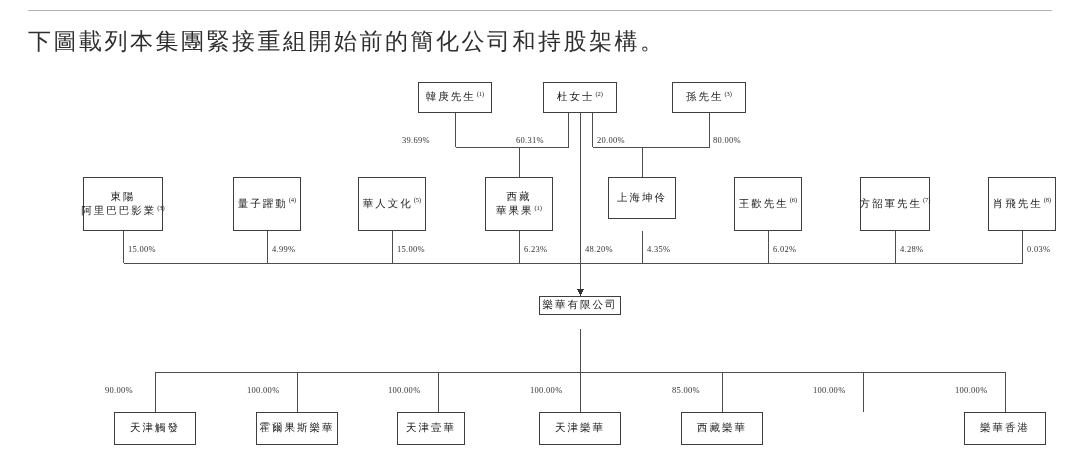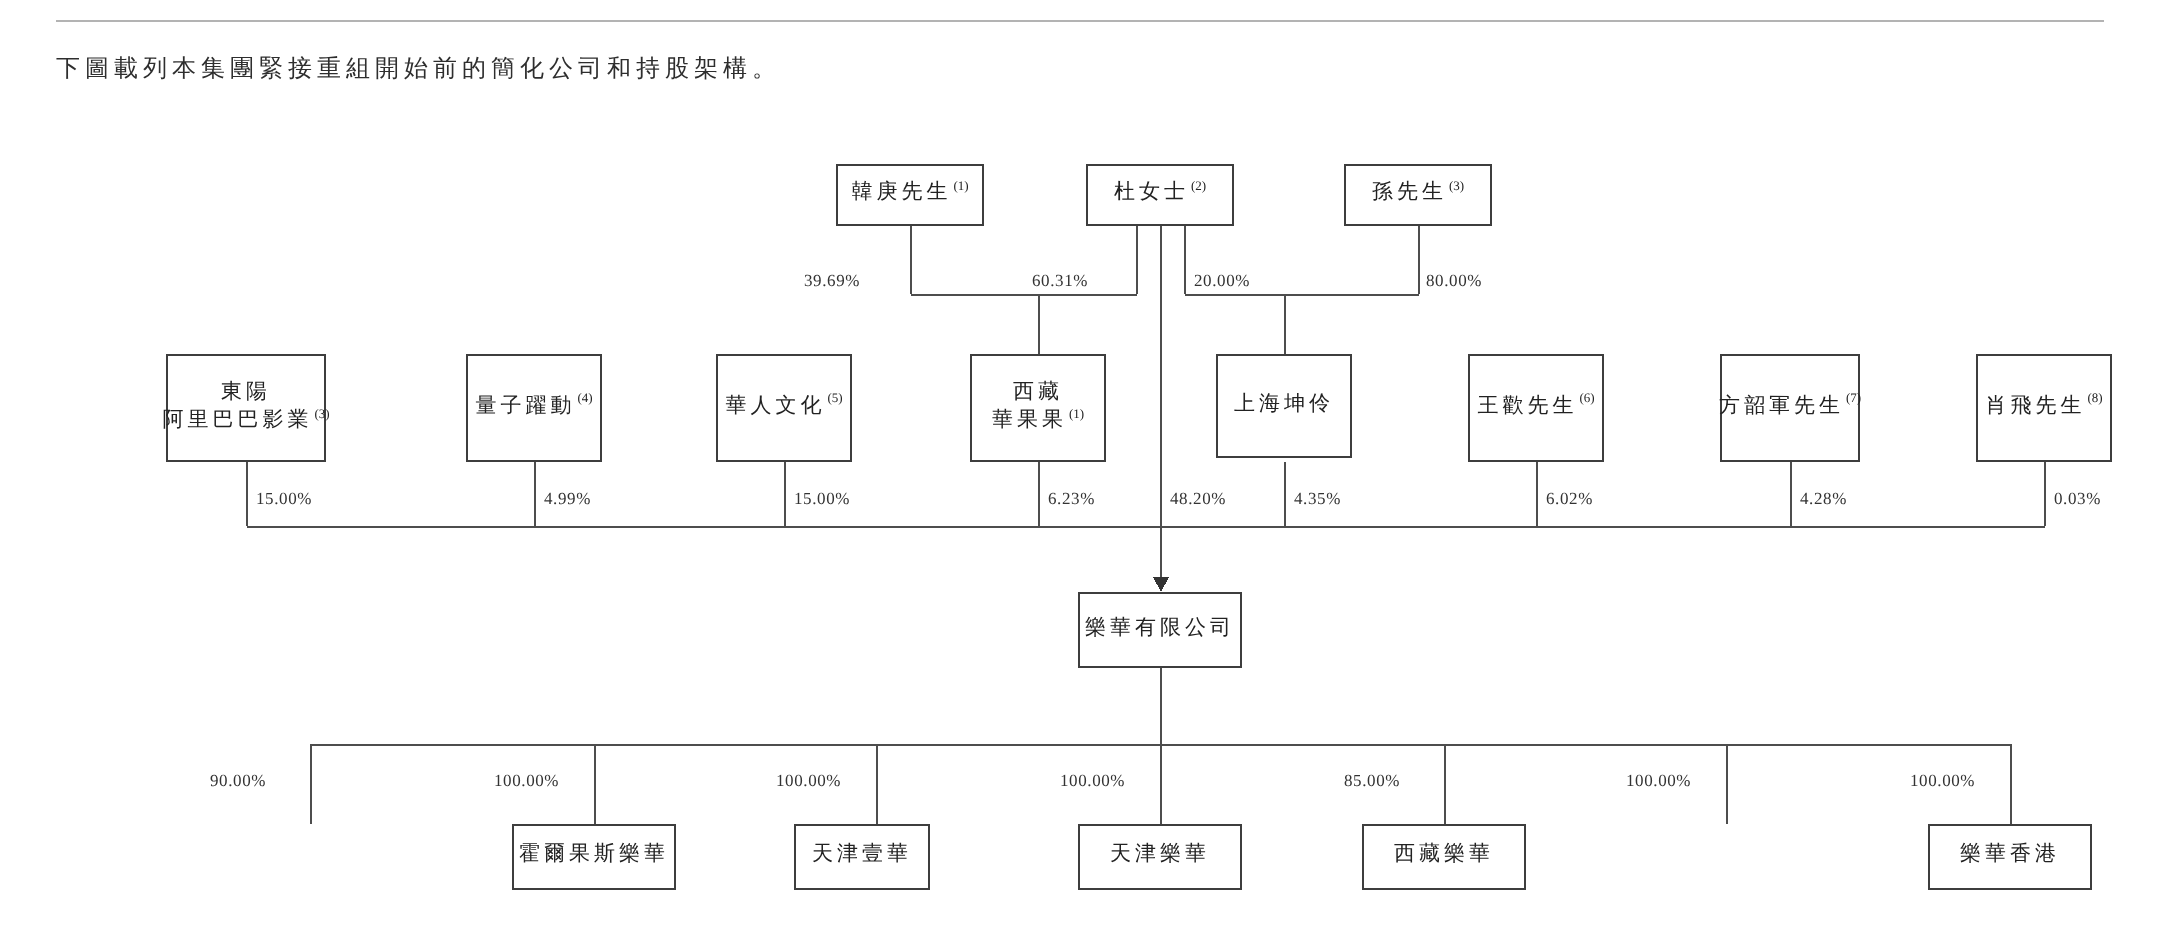--- a/index.html
+++ b/index.html
@@ -1,21 +1,21 @@
 <!DOCTYPE html>
 <html><head>
 <meta charset="utf-8">
 <style>
   html,body{margin:0;padding:0;background:#ffffff;}
   .stage{
     position:relative;width:1080px;height:471px;background:#ffffff;overflow:hidden;
     font-family:"Liberation Serif","DejaVu Serif",serif;color:#2b2b2b;
   }
   .top-rule{position:absolute;left:28px;top:10px;width:1024px;border-top:1px solid #b3b3b3;height:0;}
-  .title{position:absolute;left:28px;top:26px;font-size:12px;letter-spacing:2.5px;color:#2e2e2e;white-space:nowrap;}
+  .title{position:absolute;left:28px;top:26px;font-size:23px;letter-spacing:2.5px;color:#2e2e2e;white-space:nowrap;}
   svg.lines{position:absolute;left:0;top:0;}
   .box{
     position:absolute;box-sizing:border-box;border:1.5px solid #3e3e3e;background:#fff;
     display:flex;flex-direction:column;align-items:center;justify-content:center;
     font-size:10.5px;line-height:1.35;letter-spacing:2px;color:#222;text-align:center;white-space:nowrap;
   }
   .box sup{font-size:6.5px;letter-spacing:0;line-height:0;margin-left:1px;}
   .pct{position:absolute;font-size:8.5px;letter-spacing:.3px;color:#333;white-space:nowrap;}
   .pct.r{}
 </style>
@@ -86,21 +86,21 @@
   <div class="box" style="left:233px;top:177px;width:68px;height:54px">
     <span><span>量子躍動</span><sup>(4)</sup></span>
   </div>
   <div class="box" style="left:358px;top:177px;width:68px;height:54px">
     <span><span>華人文化</span><sup>(5)</sup></span>
   </div>
   <div class="box" style="left:485px;top:177px;width:68px;height:54px">
     <span>西藏</span>
     <span><span>華果果</span><sup>(1)</sup></span>
   </div>
-  <div class="box" style="left:608px;top:177px;width:68px;height:52px">
+  <div class="box" style="left:608px;top:177px;width:68px;height:42px">
     <span><span>上海坤伶</span></span>
   </div>
   <div class="box" style="left:734px;top:177px;width:68px;height:54px">
     <span><span>王歡先生</span><sup>(6)</sup></span>
   </div>
   <div class="box" style="left:860px;top:177px;width:70px;height:54px">
     <span><span>方韶軍先生</span><sup>(7)</sup></span>
   </div>
   <div class="box" style="left:988px;top:177px;width:68px;height:54px">
     <span><span>肖飛先生</span><sup>(8)</sup></span>
@@ -109,32 +109,35 @@
   <div class="pct" style="left:128px;top:244px">15.00%</div>
   <div class="pct" style="left:272px;top:244px">4.99%</div>
   <div class="pct" style="left:397px;top:244px">15.00%</div>
   <div class="pct" style="left:524px;top:244px">6.23%</div>
   <div class="pct" style="left:585px;top:244px">48.20%</div>
   <div class="pct" style="left:647px;top:244px">4.35%</div>
   <div class="pct" style="left:773px;top:244px">6.02%</div>
   <div class="pct" style="left:900px;top:244px">4.28%</div>
   <div class="pct" style="left:1027px;top:244px">0.03%</div>
 
-  <div class="box" style="left:539px;top:296px;width:82px;height:38px">
+  <div class="box" style="left:539px;top:296px;width:82px;height:19px">
     <span><span>樂華有限公司</span></span>
   </div>
 
   <div class="pct r" style="left:105px;top:385px;width:45px">90.00%</div>
   <div class="pct r" style="left:247px;top:385px;width:45px">100.00%</div>
   <div class="pct r" style="left:388px;top:385px;width:45px">100.00%</div>
   <div class="pct r" style="left:530px;top:385px;width:45px">100.00%</div>
   <div class="pct r" style="left:672px;top:385px;width:45px">85.00%</div>
   <div class="pct r" style="left:813px;top:385px;width:45px">100.00%</div>
   <div class="pct r" style="left:955px;top:385px;width:45px">100.00%</div>
 
+  <div class="box" style="left:114px;top:412px;width:82px;height:33px">
+    <span><span>天津觸發</span></span>
+  </div>
   <div class="box" style="left:256px;top:412px;width:82px;height:33px">
     <span><span>霍爾果斯樂華</span></span>
   </div>
   <div class="box" style="left:397px;top:412px;width:68px;height:33px">
     <span><span>天津壹華</span></span>
   </div>
   <div class="box" style="left:681px;top:412px;width:82px;height:33px">
     <span><span>西藏樂華</span></span>
   </div>
   <div class="box" style="left:539px;top:412px;width:82px;height:33px">

